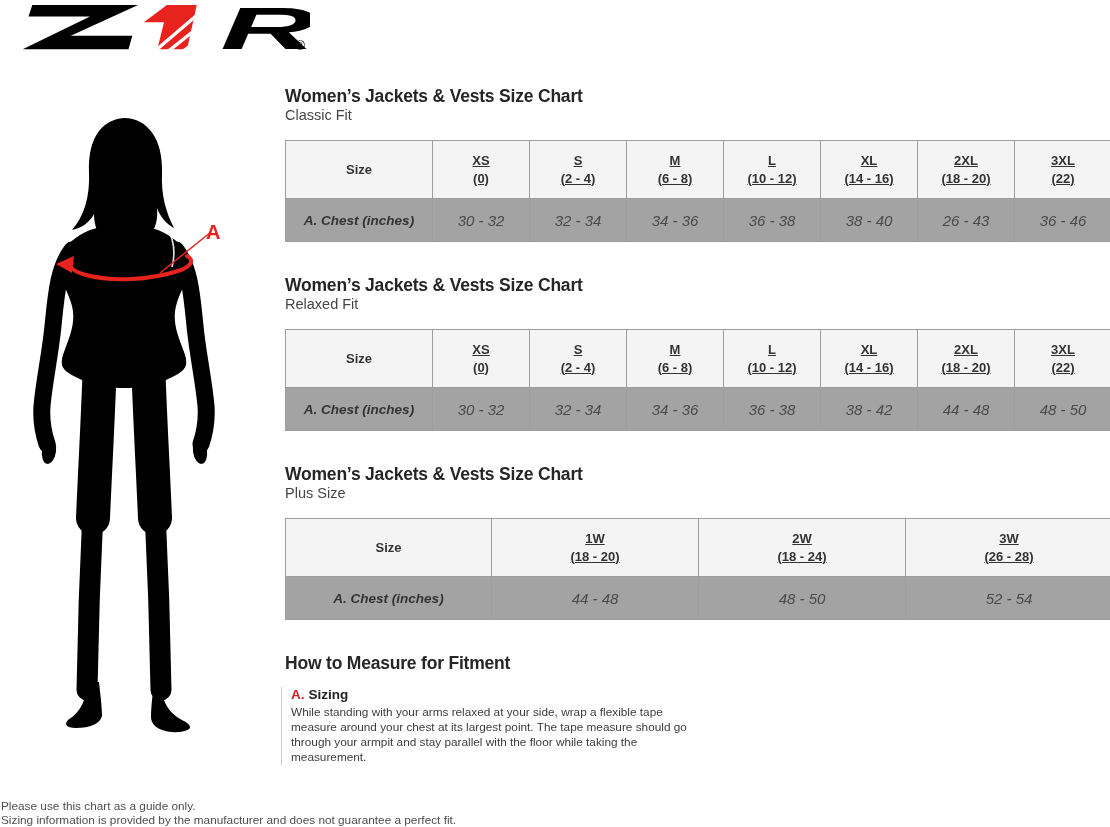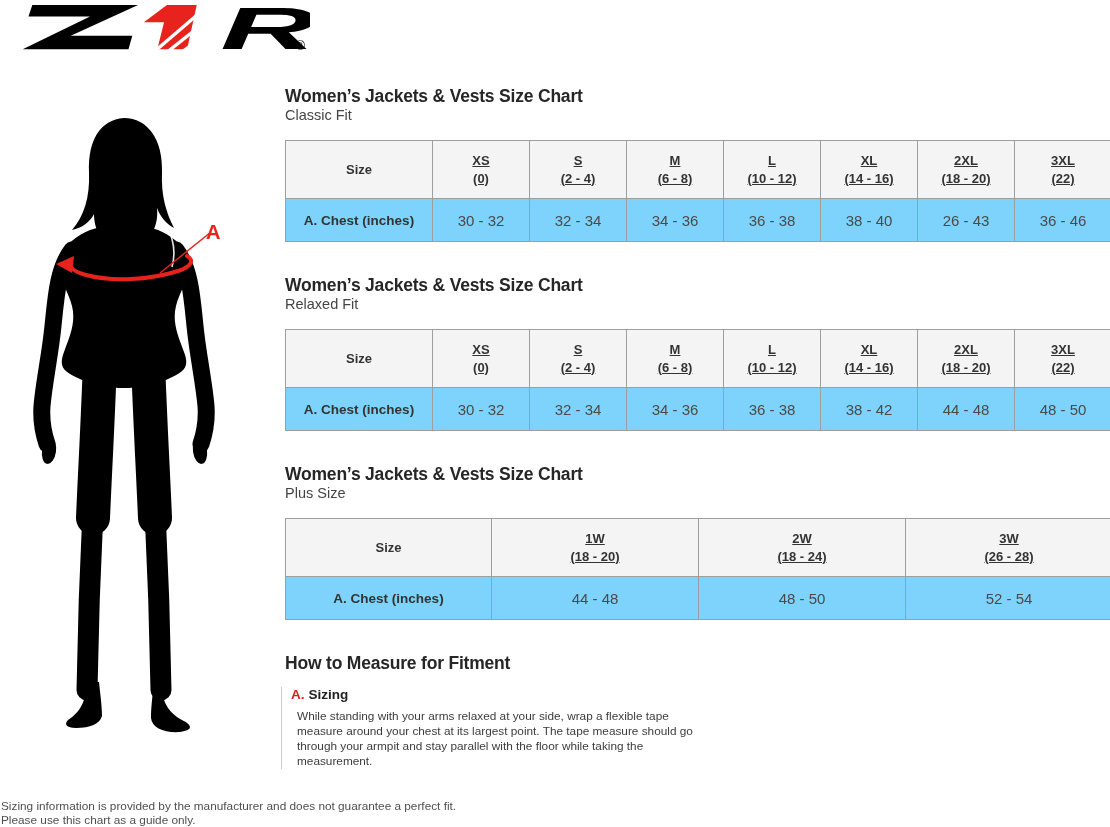--- a/index.html
+++ b/index.html
@@ -19,33 +19,33 @@
   main{position:absolute;left:285px;top:86px;width:827px;}
   .section{margin:0 0 33px 0;}
   .sec-title{margin:0;font-size:17.5px;line-height:20px;font-weight:700;color:#262626;letter-spacing:-.2px;}
   .sec-sub{margin:0 0 16px 0;font-size:14.5px;line-height:18px;color:#454545;}
   
   table.size-table{border-collapse:collapse;table-layout:fixed;width:827px;}
   table.size-table th,table.size-table td{
     border:1.5px solid #9e9e9e;text-align:center;vertical-align:middle;padding:0;
   }
   table.size-table tr.head th{height:57px;background:#f4f4f4;font-size:13px;line-height:18px;font-weight:700;color:#333;}
-  table.size-table tr.data td{height:42px;background:#7dd3fc;font-size:15px;color:#4a4a4a;font-weight:400;}
+  table.size-table tr.data td{height:42px;background:#a3a3a3;font-size:15px;color:#4a4a4a;font-weight:400;font-style:italic;}
   table.size-table tr.data td.rowlabel{font-size:13.5px;font-weight:700;color:#333;}
   table.t7 col.c-first{width:147px;}
   table.t7 col.c-size{width:97px;}
   table.t4 col.c-first{width:206px;}
   table.t4 col.c-size{width:207px;}
   .hcell span{display:block;text-decoration:underline;}
   
   .measure-title{margin:0 0 14px 0;font-size:17.5px;line-height:20px;font-weight:700;color:#262626;letter-spacing:-.2px;}
   .measure-item{border-left:1px solid #cbcbcb;margin-left:-4px;padding-left:9px;}
   .measure-head{font-size:13.5px;line-height:16px;font-weight:700;color:#222;margin:0 0 2px 0;}
   .measure-key{color:#d6201b;margin-right:4px;}
-  .measure-text{margin:6px;width:400px;font-size:11.8px;line-height:15px;color:#3c3c3c;}
+  .measure-text{margin:0;width:400px;font-size:11.8px;line-height:15px;color:#3c3c3c;}
   
   footer{position:absolute;left:1px;top:799px;font-size:11.8px;line-height:14px;color:#4f4f4f;}
 </style>
 </head>
 <body>
 
 <div class="logo">
   <svg viewBox="0 0 300 52">
     <polygon fill="#000" points="12,2 122,2 52,34 116,34 112,48 2,48 72,14 8,14"></polygon>
     <g>
@@ -267,15 +267,15 @@
       <p class="measure-head">
         <span class="measure-key">A.</span><span>Sizing</span>
       </p>
       <p class="measure-text">While standing with your arms relaxed at your side, wrap a flexible tape measure around your chest at its largest point. The tape measure should go through your armpit and stay parallel with the floor while taking the measurement.</p>
     </div>
   </section>
 
 </main>
 
 <footer>
+  <div>Please use this chart as a guide only.</div>
   <div>Sizing information is provided by the manufacturer and does not guarantee a perfect fit.</div>
-  <div>Please use this chart as a guide only.</div>
 </footer>
 
 </body></html>

